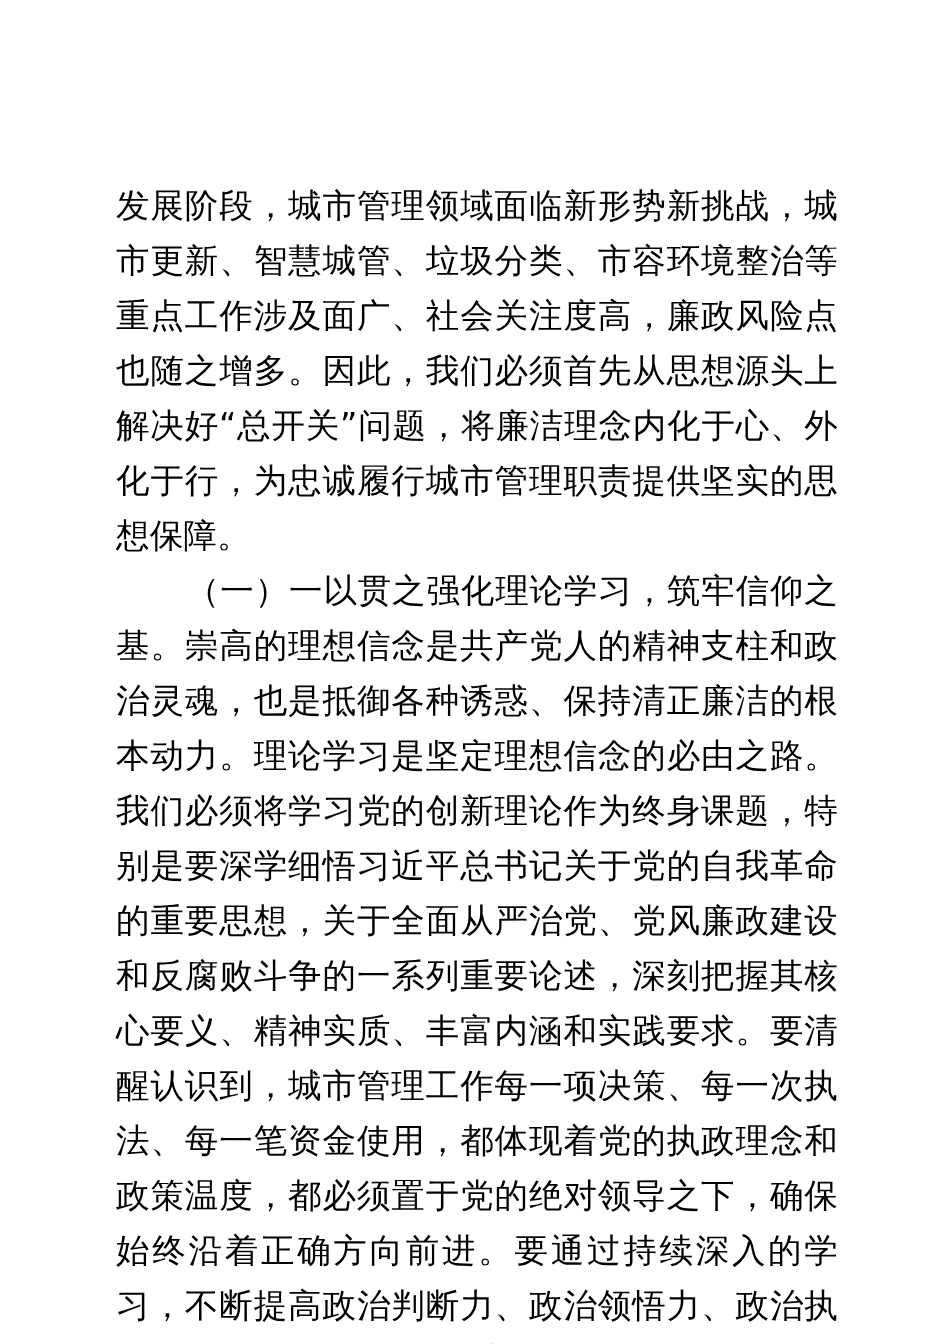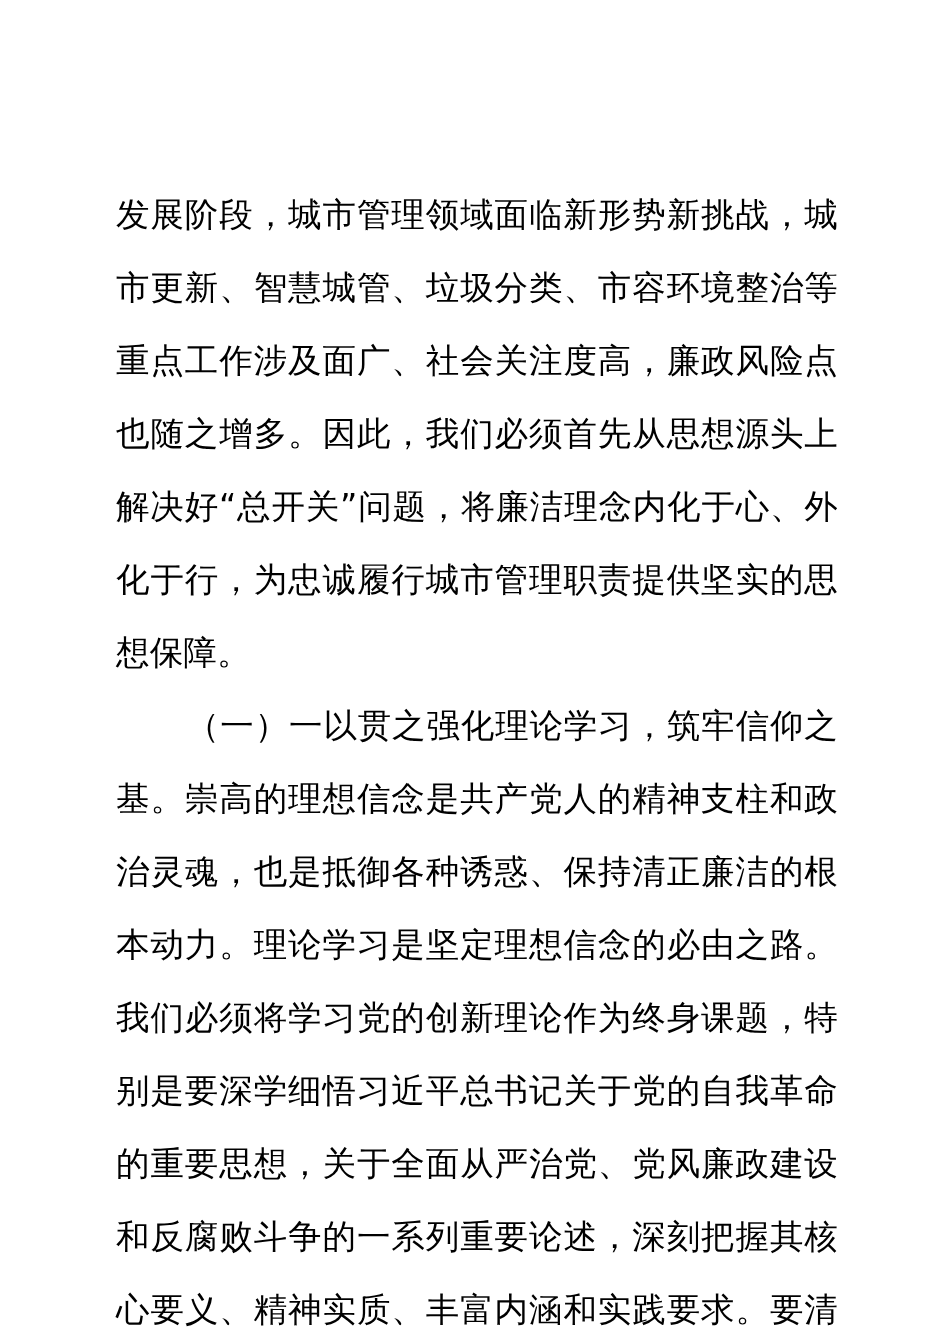--- a/index.html
+++ b/index.html
@@ -20,21 +20,21 @@
   }
   .page-body {
     position: absolute;
     left: 116px;
     top: 178px;
     width: 722px;
   }
   .para {
     margin: 0;
     font-size: 33.5px;
-    line-height: 73px;
+    line-height: 55px;
     color: #000000;
     text-align: justify;
     text-justify: inter-character;
     text-align-last: left;
     letter-spacing: 0.15px;
     word-break: break-all;
     white-space: pre-wrap;
   }
   .para.indent {
     text-indent: 70px;

